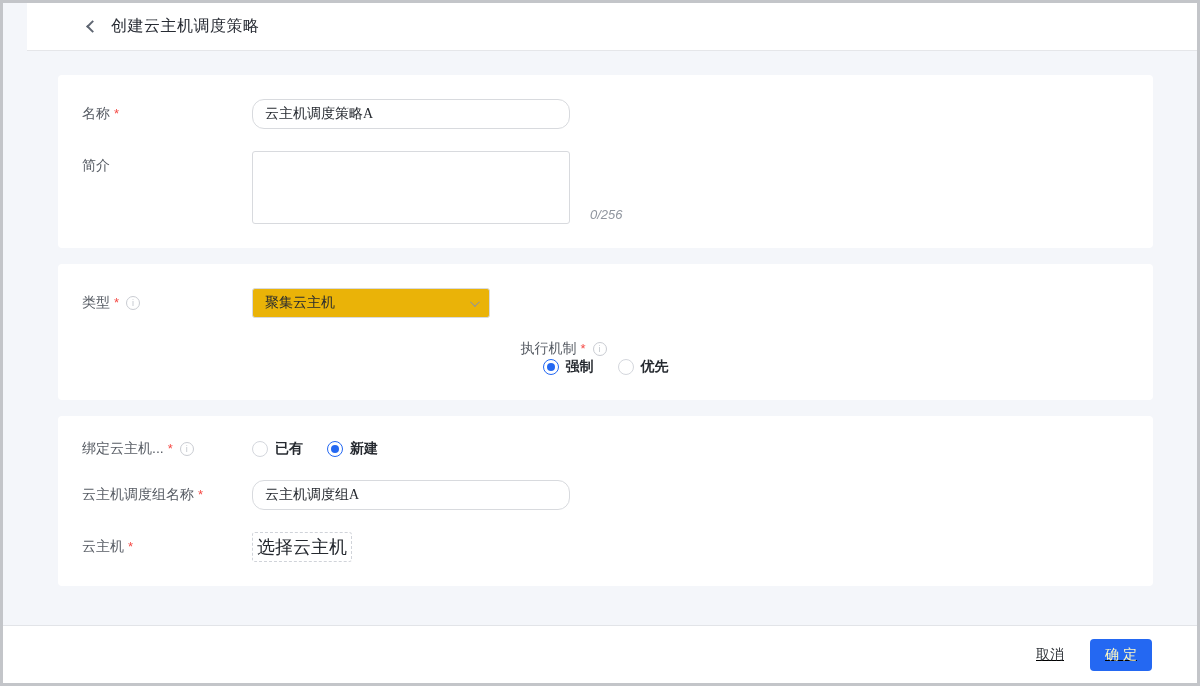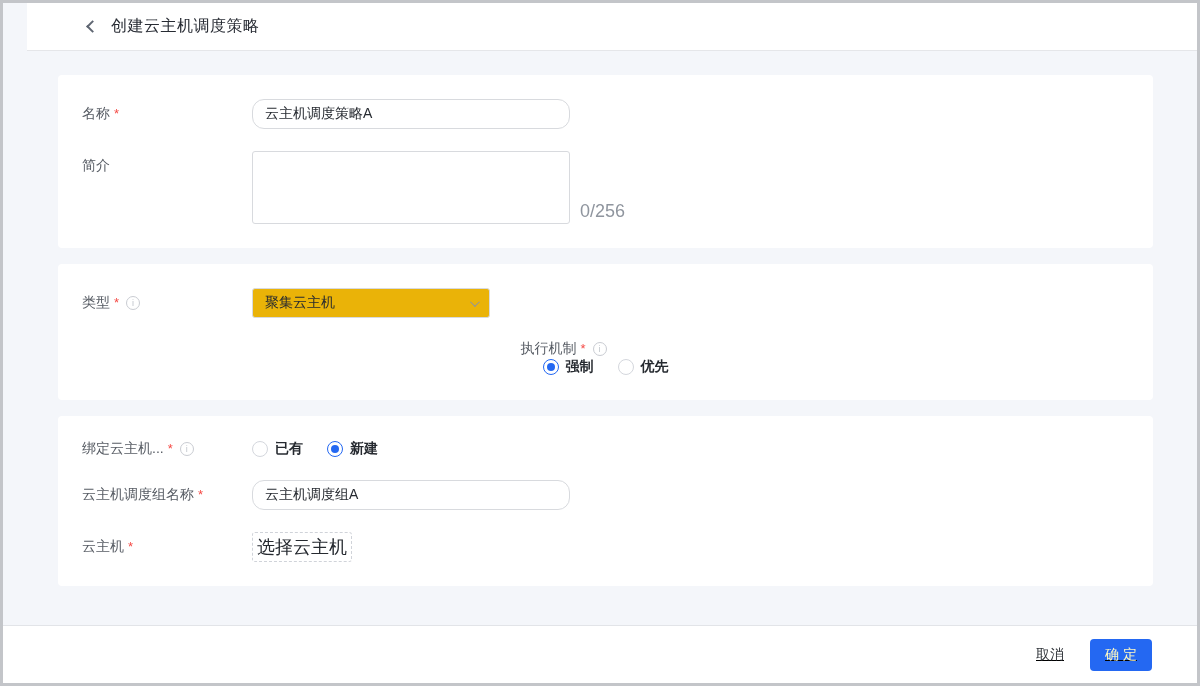--- a/index.html
+++ b/index.html
@@ -75,33 +75,33 @@
     display:inline-flex;align-items:center;justify-content:center;
     cursor:pointer;
   }
   .info-icon::after{content:"i";}
   .ctrl-col{display:flex;align-items:center;}
   .text-input{
     width:318px;height:30px;
     border:1px solid var(--border);border-radius:12px;
     padding:0 12px;font-size:14px;color:var(--text);
     background:#fff;outline:none;
-    font-family:Liberation Sans, sans-serif;
+    font-family:Liberation Serif, serif;
   }
   .ta-wrap{align-items:flex-end;}
   .textarea{
     width:318px;height:73px;resize:none;
     border:1px solid var(--border);border-radius:3px;
     padding:8px 12px;font-size:14px;color:var(--text);
     outline:none;background:#fff;
     font-family:"Liberation Sans", sans-serif;
   }
   .counter{
-    font-size:18px;color:var(--muted);
-    margin-left:10px;padding-bottom:2px;
+    font-size:13px;color:var(--muted);
+    margin-left:20px;padding-bottom:2px;font-style:italic;
   }
   .select-box{
     width:238px;height:30px;cursor:pointer;
     border:1px solid var(--border);border-radius:3px;
     padding:0 12px;background:#eab308;
     display:flex;align-items:center;justify-content:space-between;
     font-size:14px;color:var(--text);
   }
   .chev-down{
     display:inline-block;width:7px;height:7px;

